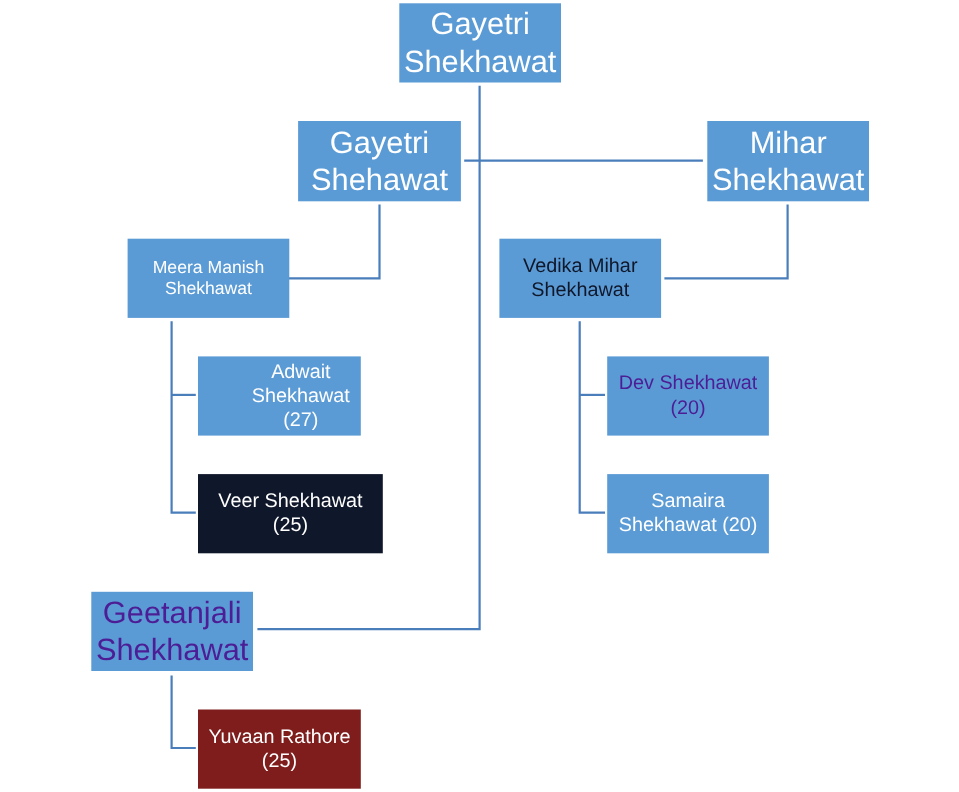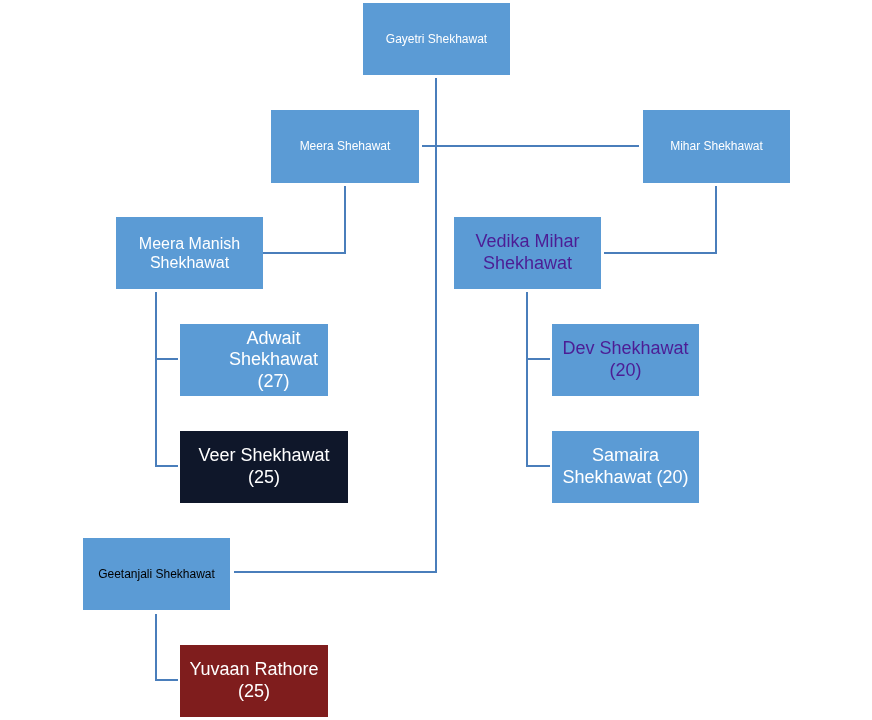--- a/index.html
+++ b/index.html
@@ -11,21 +11,21 @@
       background: #5b9bd5;
       color: #ffffff;
       display: flex; align-items: center; justify-content: center;
       text-align: center;
       box-sizing: border-box;
       padding: 0 2px;
       line-height: 1.2;
       white-space: normal;
       cursor: default;
     }
-    .node.lg { font-size: 12px; }
+    .node.lg { font-size: 28px; }
     .node.md { font-size: 18px; }
     .node.sm { font-size: 16px; }
     svg.connectors { position: absolute; left: 0; top: 0; }
     svg.connectors polyline { fill: none; stroke: #4a7ebb; stroke-width: 2; }
   </style>
 </head>
 <body>
 
 <div id="diagram">
   <svg class="connectors" width="872" height="720">
@@ -38,51 +38,51 @@
     <polyline points="527,292 527,466 550,466" style="stroke: rgb(74, 126, 187);"></polyline>
     <polyline points="527,359 550,359" style="stroke: rgb(74, 126, 187);"></polyline>
     <polyline points="156,614 156,680 178,680" style="stroke: rgb(74, 126, 187);"></polyline>
   </svg>
 
   <div class="node lg" style="left: 363px; top: 3px; width: 147px; height: 72px; background: rgb(91, 155, 213); color: rgb(255, 255, 255);">
     <span>Gayetri Shekhawat</span>
   </div>
 
   <div class="node lg" style="left: 271px; top: 110px; width: 148px; height: 73px; background: rgb(91, 155, 213); color: rgb(255, 255, 255);">
-    <span>Meera Shehawat</span>
+    <span>Gayetri Shehawat</span>
   </div>
 
   <div class="node lg" style="left: 643px; top: 110px; width: 147px; height: 73px; background: rgb(91, 155, 213); color: rgb(255, 255, 255); text-align: center;">
     <span>Mihar Shekhawat</span>
   </div>
 
   <div class="node sm" style="left: 83px; top: 217px; width: 147px; height: 72px; background: rgb(91, 155, 213); color: rgb(255, 255, 255); margin-left: 33px;">
     <span>Meera Manish Shekhawat</span>
   </div>
 
-  <div class="node md" style="left: 454px; top: 217px; width: 147px; height: 72px; background: rgb(91, 155, 213); color: #4c1d95;">
+  <div class="node md" style="left: 454px; top: 217px; width: 147px; height: 72px; background: rgb(91, 155, 213); color: #0f172a;">
     <span>Vedika Mihar Shekhawat</span>
   </div>
 
   <div class="node md" style="left: 180px; top: 324px; width: 148px; height: 72px; background: rgb(91, 155, 213); color: rgb(255, 255, 255); padding-left: 41px;">
     <span>Adwait Shekhawat (27)</span>
   </div>
 
   <div class="node md" style="left: 180px; top: 431px; width: 168px; height: 72px; background: #0f172a; color: rgb(255, 255, 255);">
     <span>Veer Shekhawat (25)</span>
   </div>
 
   <div class="node md" style="left: 552px; top: 324px; width: 147px; height: 72px; background: rgb(91, 155, 213); color: #4c1d95;">
     <span>Dev Shekhawat (20)</span>
   </div>
 
   <div class="node md" style="left: 552px; top: 431px; width: 147px; height: 72px; background: rgb(91, 155, 213); color: rgb(255, 255, 255);">
     <span>Samaira Shekhawat (20)</span>
   </div>
 
-  <div class="node lg" style="left: 83px; top: 538px; width: 147px; height: 72px; background: rgb(91, 155, 213); color: #000000;">
+  <div class="node lg" style="left: 83px; top: 538px; width: 147px; height: 72px; background: rgb(91, 155, 213); color: #4c1d95;">
     <span>Geetanjali Shekhawat</span>
   </div>
 
   <div class="node md" style="left: 180px; top: 645px; width: 148px; height: 72px; background: #7f1d1d; color: rgb(255, 255, 255);">
     <span>Yuvaan Rathore (25)</span>
   </div>
 </div>
 
 </body></html>

